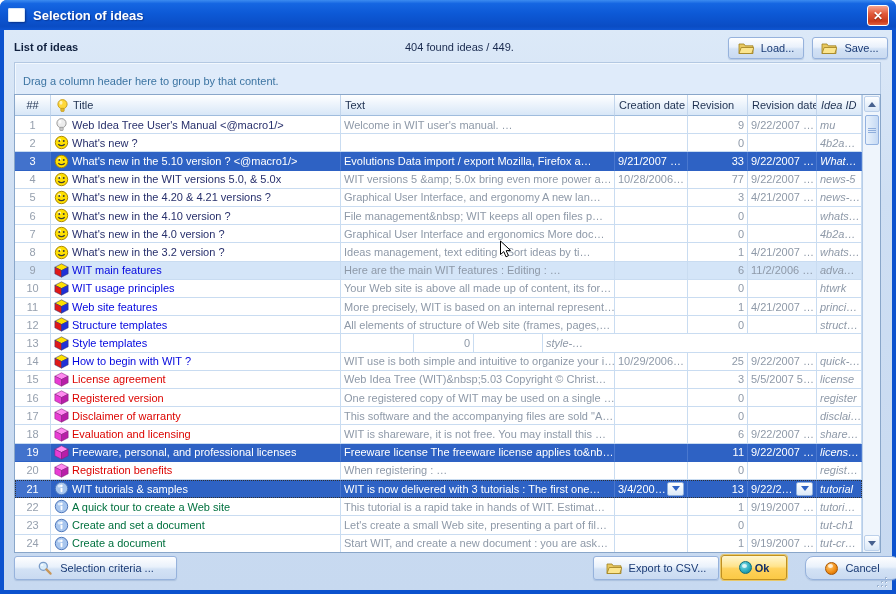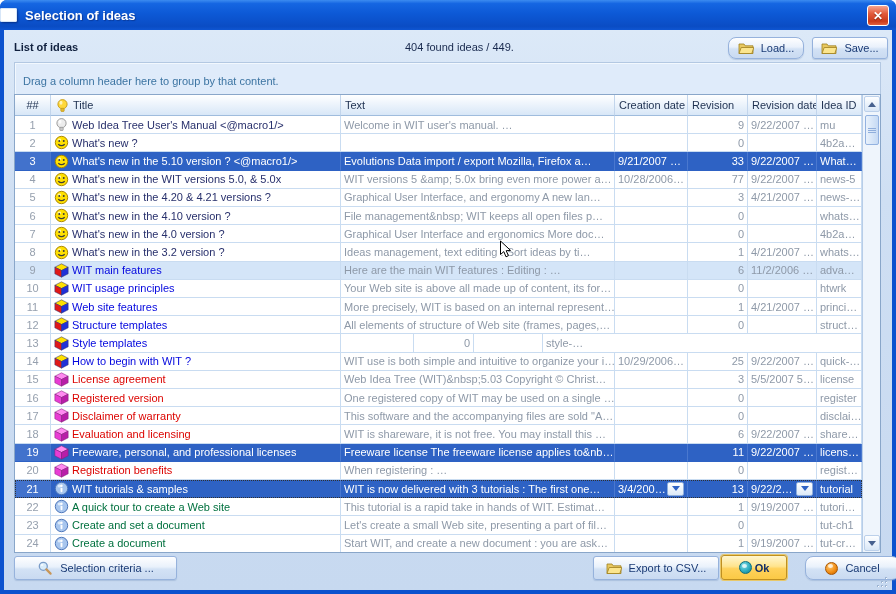--- a/index.html
+++ b/index.html
@@ -4,21 +4,21 @@
 <style>
   * { box-sizing: border-box; margin: 0; padding: 0; }
   html,body { width:896px; height:594px; overflow:hidden; background:#fff;
     font-family:"Liberation Sans", sans-serif; font-size:11px; }
   .window { position:absolute; inset:0; background:#0C52CE; border-radius:7px 7px 0 0; }
 
   
   .titlebar { position:absolute; left:0; top:0; width:896px; height:30px;
     border-radius:7px 7px 0 0;
     background:linear-gradient(180deg,#3C8CF0 0%,#1566E2 12%,#0D59D6 45%,#0A4CC4 88%,#0E55D2 100%);
-    display:flex; align-items:center; padding:0 0; }
+    display:flex; align-items:center; padding:0 8px; }
   .titlebar .ttl { color:#fff; font-weight:bold; font-size:13px; margin-left:8px;
     text-shadow:1px 1px 1px #0A3A9A; }
   .win-ico { width:17px; height:14px; background:#fff; border-radius:2px;
     box-shadow:inset 0 0 0 1px #D7E6F8, 1px 1px 2px rgba(0,0,40,.4); }
   .close-btn { position:absolute; right:7px; top:5px; width:22px; height:21px;
     border:1px solid #fff; border-radius:3px; color:#fff; font-weight:bold; font-size:12px;
     background:linear-gradient(180deg,#F6A38E 0%,#E25B3C 40%,#C93A1B 80%,#E2603E 100%);
     display:flex; align-items:center; justify-content:center; cursor:pointer;
     text-shadow:0 1px 1px #801800; }
 
@@ -52,21 +52,21 @@
   .row { display:flex; height:18.21px; cursor:pointer; }
   .cell { border-right:1px solid #C9DCF1; border-bottom:1px solid #C9DCF1;
     padding:0 3px; display:flex; align-items:center; overflow:hidden;
     white-space:nowrap; background:#fff; color:#8E99A8; }
   .c-num  { width:36px; flex:0 0 36px; justify-content:center; color:#96A0AE; }
   .c-title{ width:290px; flex:0 0 290px; }
   .c-text { width:274px; flex:0 0 274px; }
   .c-created { width:73px; flex:0 0 73px; }
   .c-rev  { width:60px; flex:0 0 60px; justify-content:flex-end; }
   .c-revdate { width:69px; flex:0 0 69px; }
-  .c-id   { flex:1; }
+  .c-id   { flex:1;font-style:italic; }
   .icon { width:15px; height:15px; flex:0 0 15px; margin-right:3px; display:inline-flex; }
   .icon svg { width:100%; height:100%; }
   .t { overflow:hidden; white-space:nowrap; }
   .navy { color:#28306C; } .blue { color:#0407DE; }
   .red { color:#DC0400; } .green { color:#00703E; }
 
   .row.hover .cell { background:#D4E5F8; }
   .row.selected .cell { background:#2E62C4; border-right-color:#4A78CF; border-bottom-color:#2E62C4; color:#fff; }
   .row.selected .c-num { background:#4272CC; color:#fff; }
   .row.selected .navy,.row.selected .blue,.row.selected .red,.row.selected .green { color:#fff; }
@@ -121,21 +121,21 @@
   <div class="titlebar">
     <span class="win-ico"></span>
     <span class="ttl">Selection of ideas</span>
     <div class="close-btn">✕</div>
   </div>
 
   <div class="client">
     <div class="hdr-label">List of ideas</div>
     <div class="hdr-count">404 found ideas / 449.</div>
 
-    <div class="xp-btn" style="left:724px; top:7px; width:76px;border-radius:8px;">
+    <div class="xp-btn" style="left:724px; top:7px; width:76px;">
       <span class="bico">
         <svg viewBox="0 0 16 12">
             <path d="M1 1.5h5l1.2 1.8H15V11H1z" fill="#E8C860" stroke="#A08020" stroke-width="0.8"></path>
             <path d="M1 11 L3.2 5 H15.8 L13.8 11z" fill="#FBE58E" stroke="#A08020" stroke-width="0.8"></path>
           </svg>
       </span>
       <span>Load...</span>
     </div>
     <div class="xp-btn" style="left:808px; top:7px; width:76px;">
       <span class="bico">

